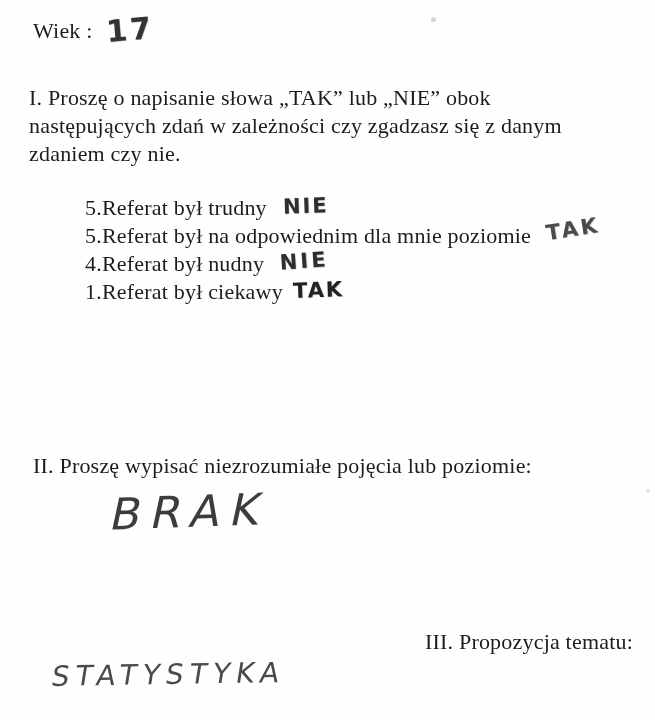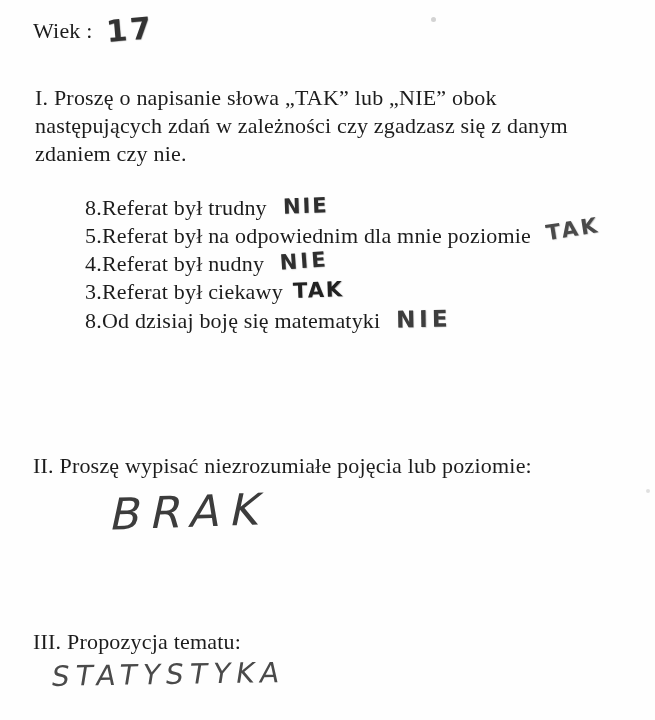--- a/index.html
+++ b/index.html
@@ -24,21 +24,21 @@
   }
   .age-line {
     position: absolute;
     top: 14px;
     left: 33px;
     white-space: nowrap;
   }
   .para-i {
     position: absolute;
     top: 84px;
-    left: 35px;
+    left: 29px;
     width: 592px;
   }
   .q-list {
     position: absolute;
     top: 194px;
     left: 85px;
     width: 560px;
   }
   .q-row {
     height: 28px;
@@ -48,20 +48,21 @@
     position: absolute;
     top: 452px;
     left: 33px;
     width: 600px;
   }
   .para-iii {
     position: absolute;
     top: 628px;
     left: 33px;
     width: 600px;
+    text-align: right;
   }
   
   .hw {
     font-family: "DejaVu Sans", sans-serif;
     display: inline-block;
     color: #333;
   }
   .hw-age {
     font-size: 30px;
     font-weight: 700;
@@ -122,38 +123,34 @@
 
   <div class="age-line printed">
     <span>Wiek :</span>
     <span class="hw hw-age">17</span>
   </div>
 
   <div class="para-i printed">I. Proszę o napisanie słowa „TAK” lub „NIE” obok następujących zdań w zależności czy zgadzasz się z danym zdaniem czy nie.</div>
 
   <div class="q-list printed">
     <div class="q-row">
-      <span>8.Referat był trudny</span>
+      <span>5.Referat był trudny</span>
       <span class="hw ans a1">NIE</span>
     </div>
     <div class="q-row">
       <span>5.Referat był na odpowiednim dla mnie poziomie</span>
       <span class="hw ans a3">TAK</span>
     </div>
     <div class="q-row">
       <span>4.Referat był nudny</span>
       <span class="hw ans a4">NIE</span>
     </div>
     <div class="q-row">
-      <span>3.Referat był ciekawy</span>
+      <span>1.Referat był ciekawy</span>
       <span class="hw ans a5">TAK</span>
-    </div>
-    <div class="q-row">
-      <span>8.Od dzisiaj boję się matematyki</span>
-      <span class="hw ans a8">NIE</span>
     </div>
   </div>
 
   <div class="para-ii printed">II. Proszę wypisać niezrozumiałe pojęcia lub poziomie:</div>
   <div class="hw hw-brak">BRAK</div>
 
   <div class="para-iii printed">III. Propozycja tematu:</div>
   <div class="hw hw-statystyka">STATYSTYKA</div>
 
   <div class="speck speck-1"></div>

